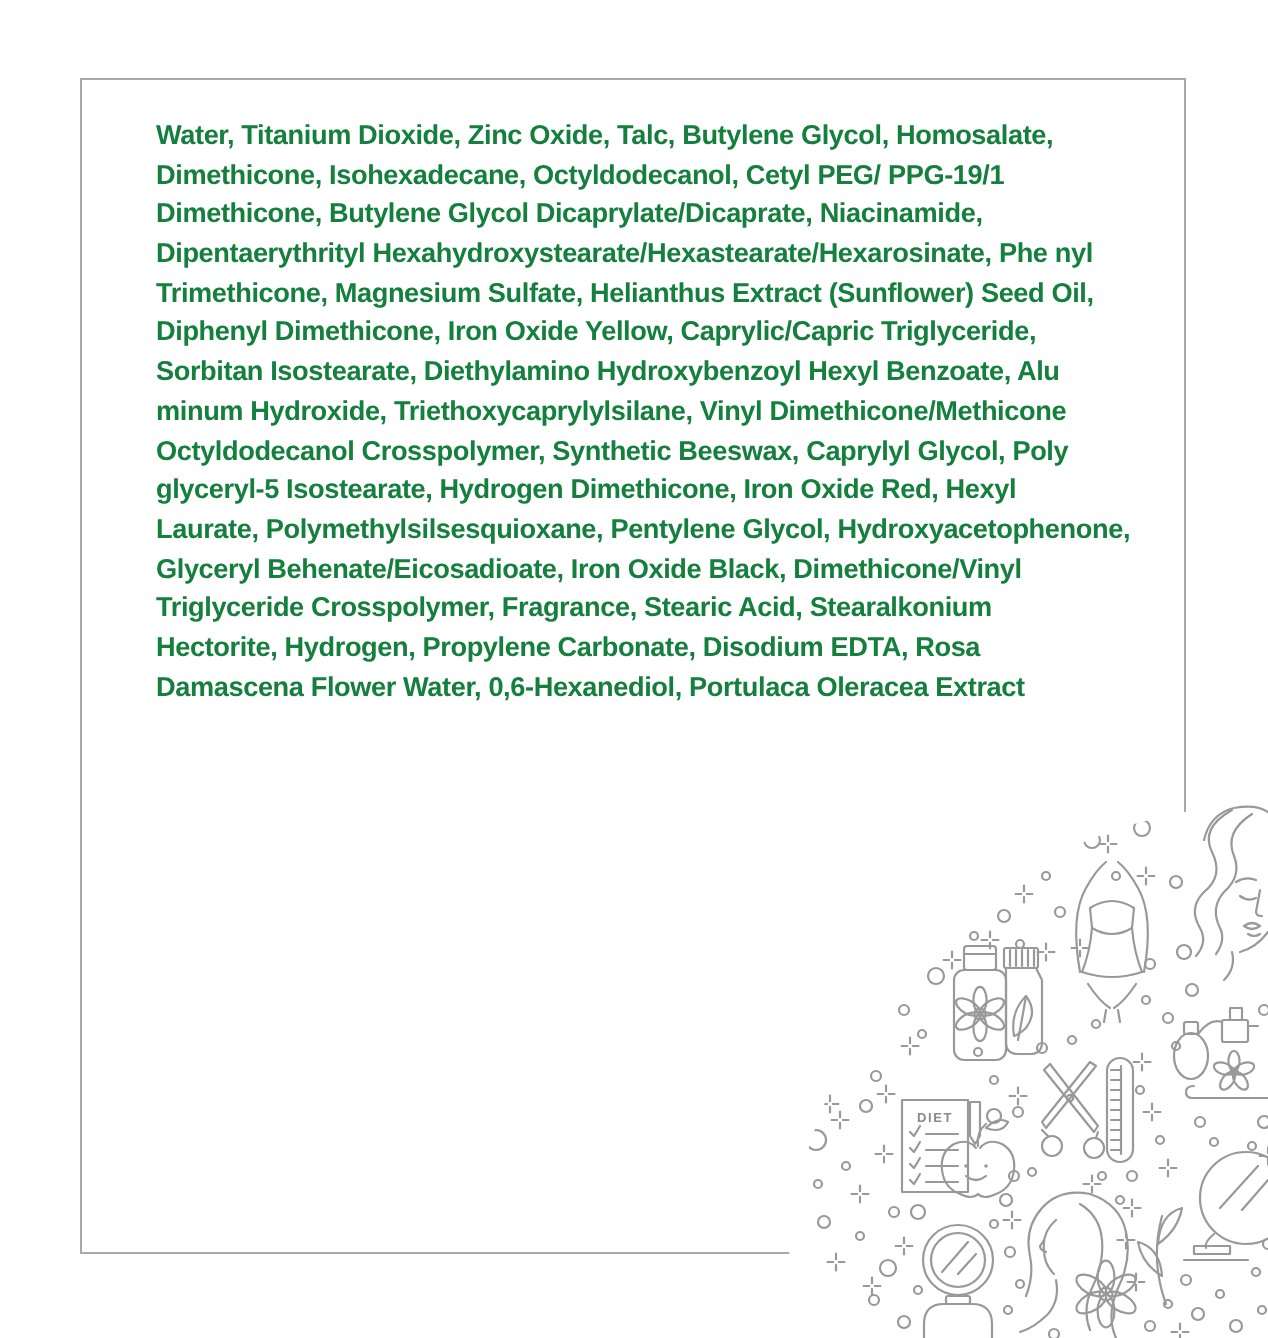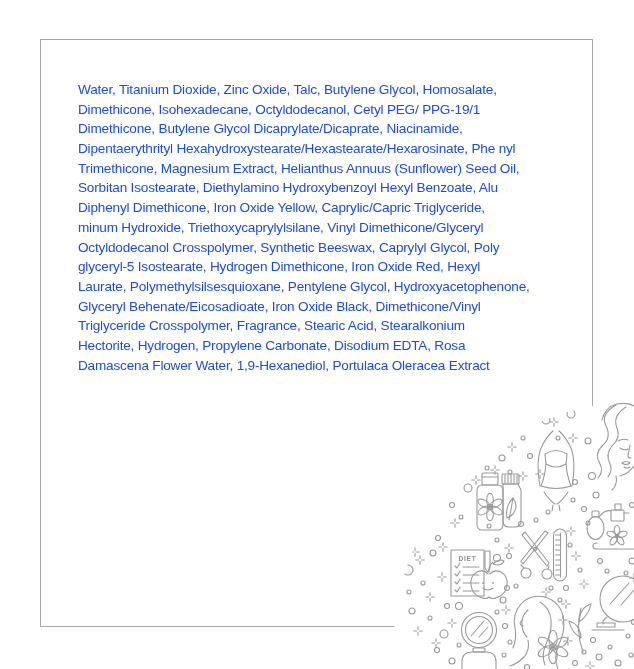--- a/index.html
+++ b/index.html
@@ -1,47 +1,47 @@
 <!DOCTYPE html>
 <html><head>
 <meta charset="utf-8">
 <style>
   html,body{margin:0;padding:0;background:#fff;}
   .stage{position:relative;width:634px;height:669px;overflow:hidden;background:#fff;
          font-family:"Liberation Sans",sans-serif;}
   .doc-box{position:absolute;box-sizing:border-box;left:40px;top:39px;width:553px;height:588px;
            border:1px solid #a8a8a8;background:#fff;}
-  .ingredients{position:absolute;left:78px;top:80px;color:#1d4ed8;font-size:13.6px;
-               line-height:19.7px;letter-spacing:-0.2px;font-weight:400;}
+  .ingredients{position:absolute;left:78px;top:58px;color:#15803d;font-size:13.6px;
+               line-height:19.7px;letter-spacing:-0.2px;font-weight:700;}
   .ingredients div{white-space:nowrap;height:19.7px;}
   .decor{position:absolute;left:394px;top:402px;width:240px;height:267px;}
 </style>
 </head>
 <body>
 
 <div class="stage">
 
   <div class="doc-box"></div>
 
   <div class="ingredients">
     <div>Water, Titanium Dioxide, Zinc Oxide, Talc, Butylene Glycol, Homosalate,</div>
     <div>Dimethicone, Isohexadecane, Octyldodecanol, Cetyl PEG/ PPG-19/1</div>
     <div>Dimethicone, Butylene Glycol Dicaprylate/Dicaprate, Niacinamide,</div>
     <div>Dipentaerythrityl Hexahydroxystearate/Hexastearate/Hexarosinate, Phe nyl</div>
-    <div>Trimethicone, Magnesium Extract, Helianthus Annuus (Sunflower) Seed Oil,</div>
+    <div>Trimethicone, Magnesium Sulfate, Helianthus Extract (Sunflower) Seed Oil,</div>
+    <div>Diphenyl Dimethicone, Iron Oxide Yellow, Caprylic/Capric Triglyceride,</div>
     <div>Sorbitan Isostearate, Diethylamino Hydroxybenzoyl Hexyl Benzoate, Alu</div>
-    <div>Diphenyl Dimethicone, Iron Oxide Yellow, Caprylic/Capric Triglyceride,</div>
-    <div>minum Hydroxide, Triethoxycaprylylsilane, Vinyl Dimethicone/Glyceryl</div>
+    <div>minum Hydroxide, Triethoxycaprylylsilane, Vinyl Dimethicone/Methicone</div>
     <div>Octyldodecanol Crosspolymer, Synthetic Beeswax, Caprylyl Glycol, Poly</div>
     <div>glyceryl-5 Isostearate, Hydrogen Dimethicone, Iron Oxide Red, Hexyl</div>
     <div>Laurate, Polymethylsilsesquioxane, Pentylene Glycol, Hydroxyacetophenone,</div>
     <div>Glyceryl Behenate/Eicosadioate, Iron Oxide Black, Dimethicone/Vinyl</div>
     <div>Triglyceride Crosspolymer, Fragrance, Stearic Acid, Stearalkonium</div>
     <div>Hectorite, Hydrogen, Propylene Carbonate, Disodium EDTA, Rosa</div>
-    <div>Damascena Flower Water, 1,9-Hexanediol, Portulaca Oleracea Extract</div>
+    <div>Damascena Flower Water, 0,6-Hexanediol, Portulaca Oleracea Extract</div>
   </div>
 
   <svg class="decor" viewBox="394 402 240 267">
     <defs>
       <clipPath id="circleClip">
           <circle cx="636" cy="644" r="242"></circle>
         </clipPath>
       <path id="sparkle" d="M0 -4.2 V-1.4 M0 1.4 V4.2 M-4.2 0 H-1.4 M1.4 0 H4.2"></path>
       <ellipse id="petal" cx="0" cy="-7" rx="3.3" ry="6.6"></ellipse>
       <ellipse id="petal2" cx="0" cy="-8.5" rx="4.2" ry="8.2"></ellipse>

